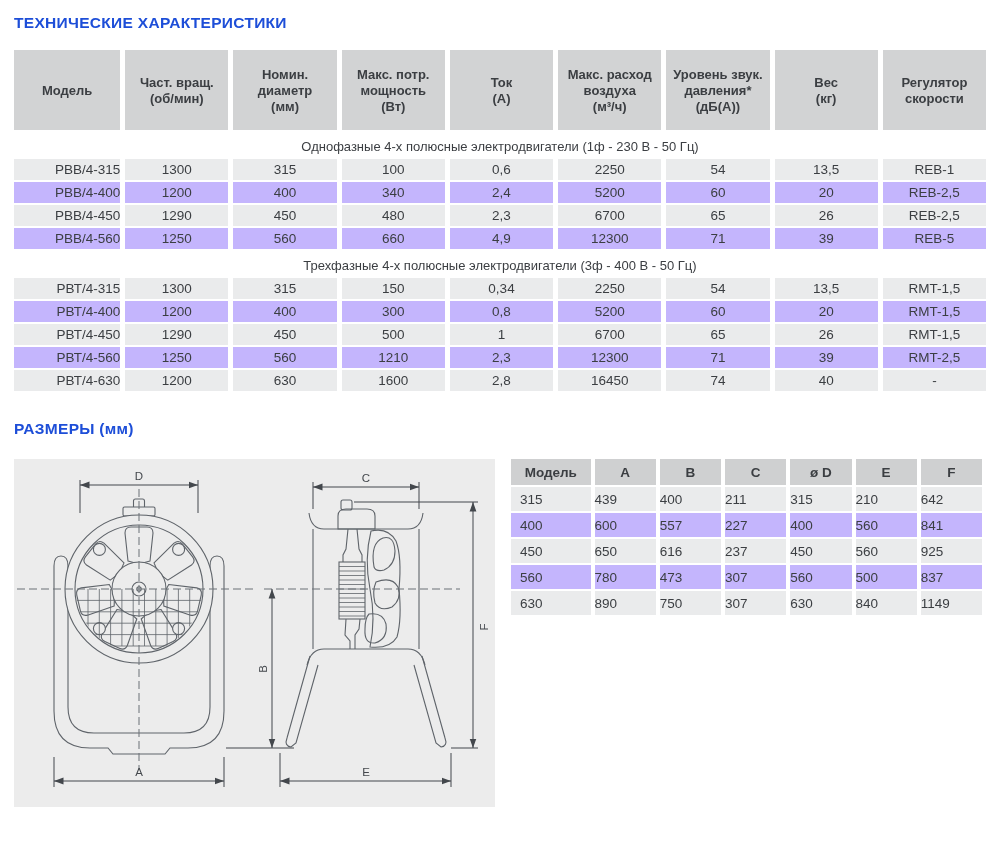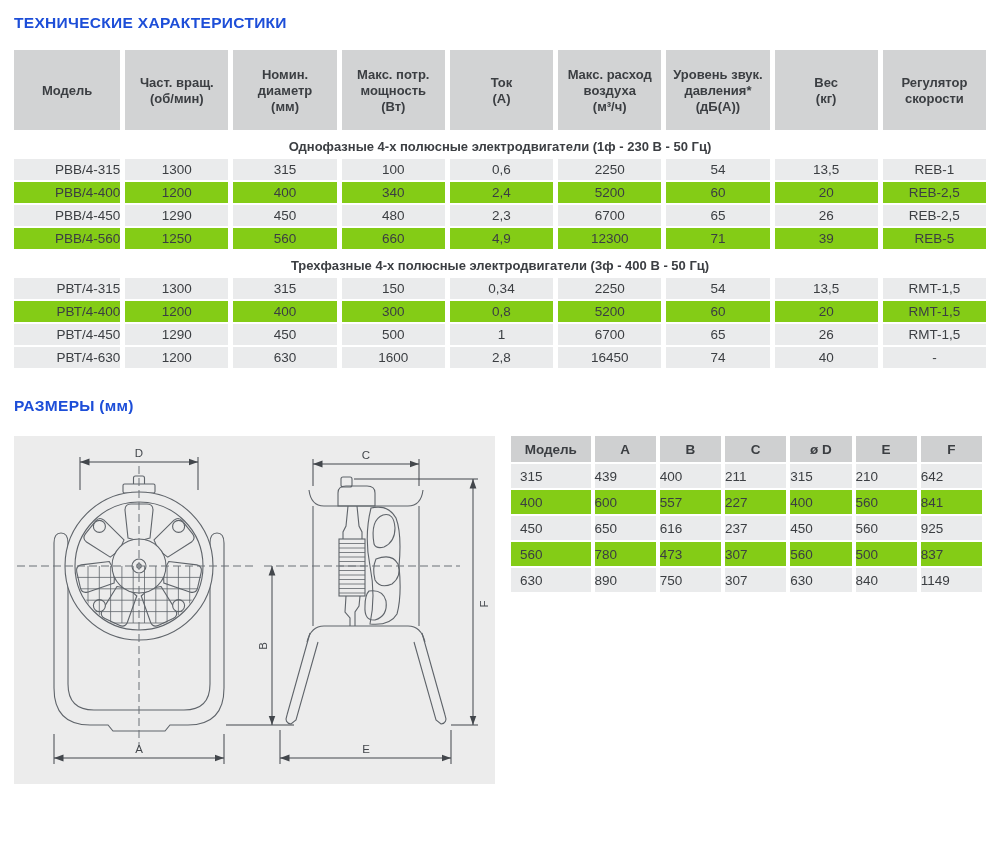--- a/index.html
+++ b/index.html
@@ -9,23 +9,23 @@
   #title-specs{margin:4px 0 16px;}
   #title-dims{margin:27px 0 21px;}
 
   table{border-collapse:separate;table-layout:fixed;}
   .spec{border-spacing:5px 2px;width:982px;margin:0 -5px;}
   .spec th{background:#d2d3d4;padding:0;vertical-align:top;font-weight:700;}
   .hcell{display:flex;flex-direction:column;justify-content:center;height:68px;padding:7px 3px 5px;font-size:13px;line-height:1.25;}
   .hcell.vcenter{justify-content:center;}
   .spec td{font-size:13.5px;height:21px;text-align:center;padding:0;white-space:nowrap;}
   .spec td.model{text-align:right;padding-left:11px;}
-  tr.sect td{background:#fff;font-weight:700;font-size:13px;height:22px;padding-top:3px;}
+  tr.sect td{background:#fff;font-weight:400;font-size:13px;height:22px;padding-top:3px;}
   tr.light td{background:#eaebec;}
-  tr.dark td{background:#84cc16;}
+  tr.dark td{background:#c4b5fd;}
 
   .dim-row{display:flex;align-items:flex-start;}
   .panel{width:481px;height:348px;background:#ececec;flex:none;}
   .panel svg{display:block;}
   .dims{border-spacing:4px 2px;width:491px;margin:-2px 0 0 12px;}
   .dims th{background:#cfd0d1;font-size:13.5px;height:26px;font-weight:700;padding:0;text-align:center;}
   .dims td{font-size:13.5px;height:24px;text-align:left;padding:0;}
   .dims td.model{text-align:left;padding-left:9px;}
 
   .draw{stroke:#5f646a;fill:none;stroke-width:1.1;}
@@ -187,20 +187,31 @@
         <tr class="light">
           <td class="model">РВТ/4-450</td>
           <td>1290</td>
           <td>450</td>
           <td>500</td>
           <td>1</td>
           <td>6700</td>
           <td>65</td>
           <td>26</td>
           <td>RMT-1,5</td>
+        </tr>
+        <tr class="dark">
+          <td class="model">РВТ/4-560</td>
+          <td>1250</td>
+          <td>560</td>
+          <td>1210</td>
+          <td>2,3</td>
+          <td>12300</td>
+          <td>71</td>
+          <td>39</td>
+          <td>RMT-2,5</td>
         </tr>
         <tr class="light">
           <td class="model">РВТ/4-630</td>
           <td>1200</td>
           <td>630</td>
           <td>1600</td>
           <td>2,8</td>
           <td>16450</td>
           <td>74</td>
           <td>40</td>

